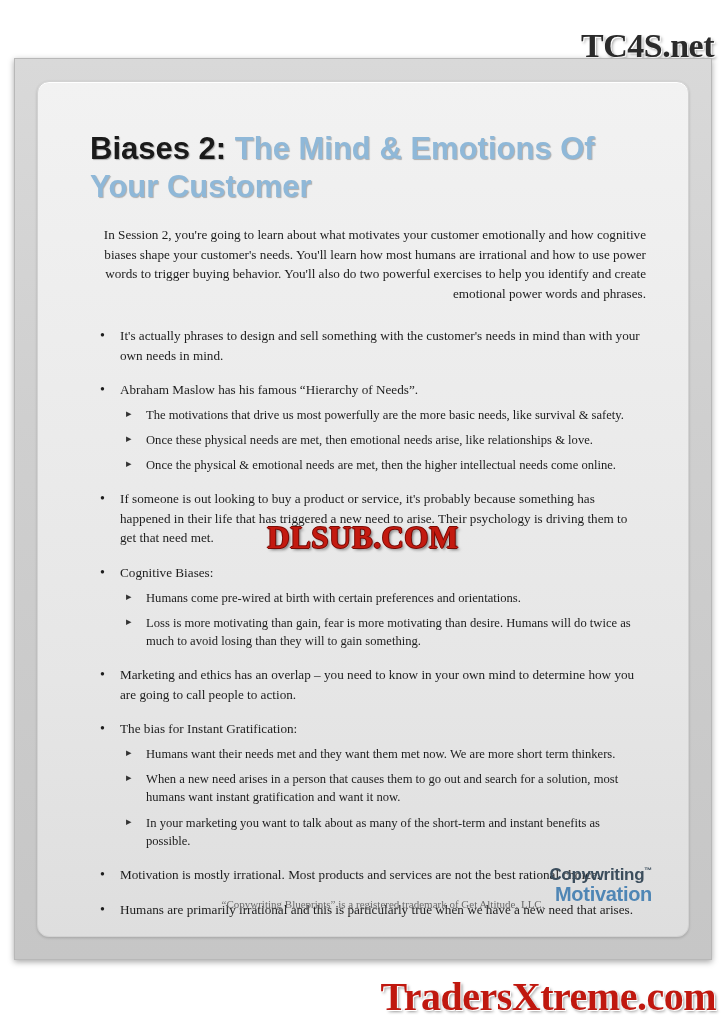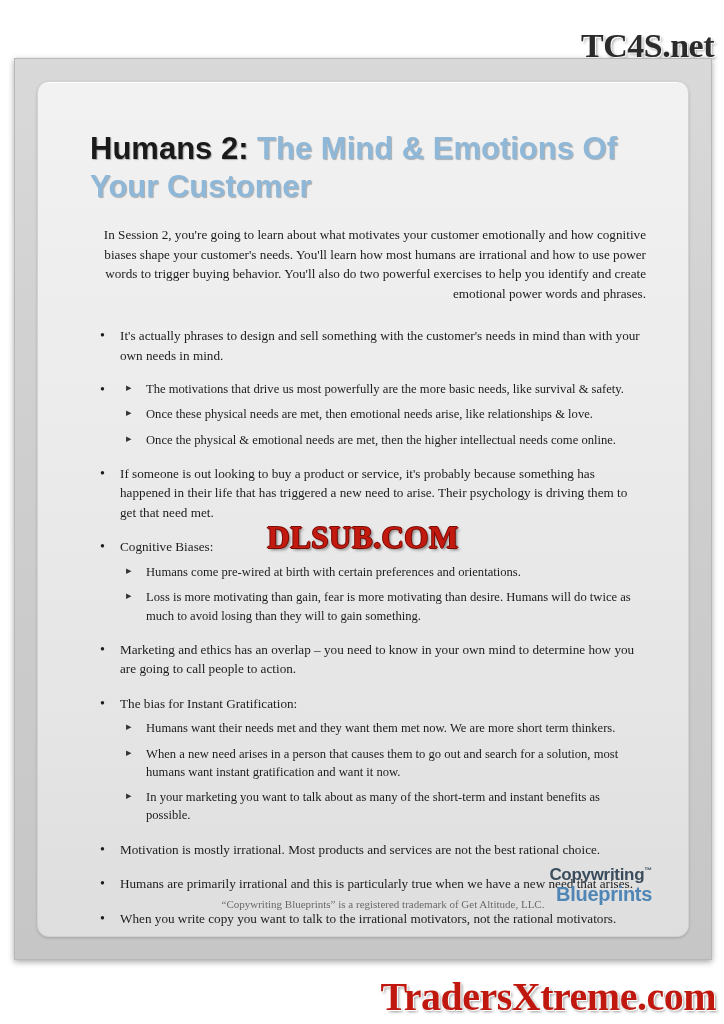--- a/index.html
+++ b/index.html
@@ -200,35 +200,36 @@
 <body>
 
 <div class="top-brand">TC4S.net</div>
 
 <div class="page-outer">
   <div class="page-inner">
 
     <div class="content">
 
       <h1 class="title">
-        <span class="t-dark">Humans 2:</span>
+        <span class="t-dark">Biases 2:</span>
         <span class="t-blue">The Mind &amp; Emotions Of Your Customer</span>
       </h1>
 
       <p class="intro">In Session 2, you're going to learn about what motivates your customer emotionally and how cognitive biases shape your customer's needs. You'll learn how most humans are irrational and how to use power words to trigger buying behavior. You'll also do two powerful exercises to help you identify and create emotional power words and phrases.</p>
 
       <ul class="l1">
 
         <li>
           <span class="b">•</span>
           <span class="li-text">It's actually phrases to design and sell something with the customer's needs in mind than with your own needs in mind.</span>
         </li>
 
         <li>
           <span class="b">•</span>
+          <span class="li-text">Abraham Maslow has his famous “Hierarchy of Needs”.</span>
           <ul class="l2">
             <li>
               <span class="b2">▸</span>
               <span class="li-text">The motivations that drive us most powerfully are the more basic needs, like survival &amp; safety.</span>
             </li>
             <li>
               <span class="b2">▸</span>
               <span class="li-text">Once these physical needs are met, then emotional needs arise, like relationships &amp; love.</span>
             </li>
             <li>
@@ -298,21 +299,21 @@
         </li>
 
       </ul>
     </div>
 
     <div class="center-watermark">DLSUB.COM</div>
 
     <div class="footer">
       <div class="logo">
         <div class="l1t"><span>Copywriting</span><sup>™</sup></div>
-        <div class="l2t">Blueprints</div>
+        <div class="l2t">Motivation</div>
       </div>
       <div class="footer-note">“Copywriting Blueprints” is a registered trademark of Get Altitude, LLC.</div>
     </div>
 
   </div>
 </div>
 
 <div class="bottom-brand">TradersXtreme.com</div>
 
 </body></html>

